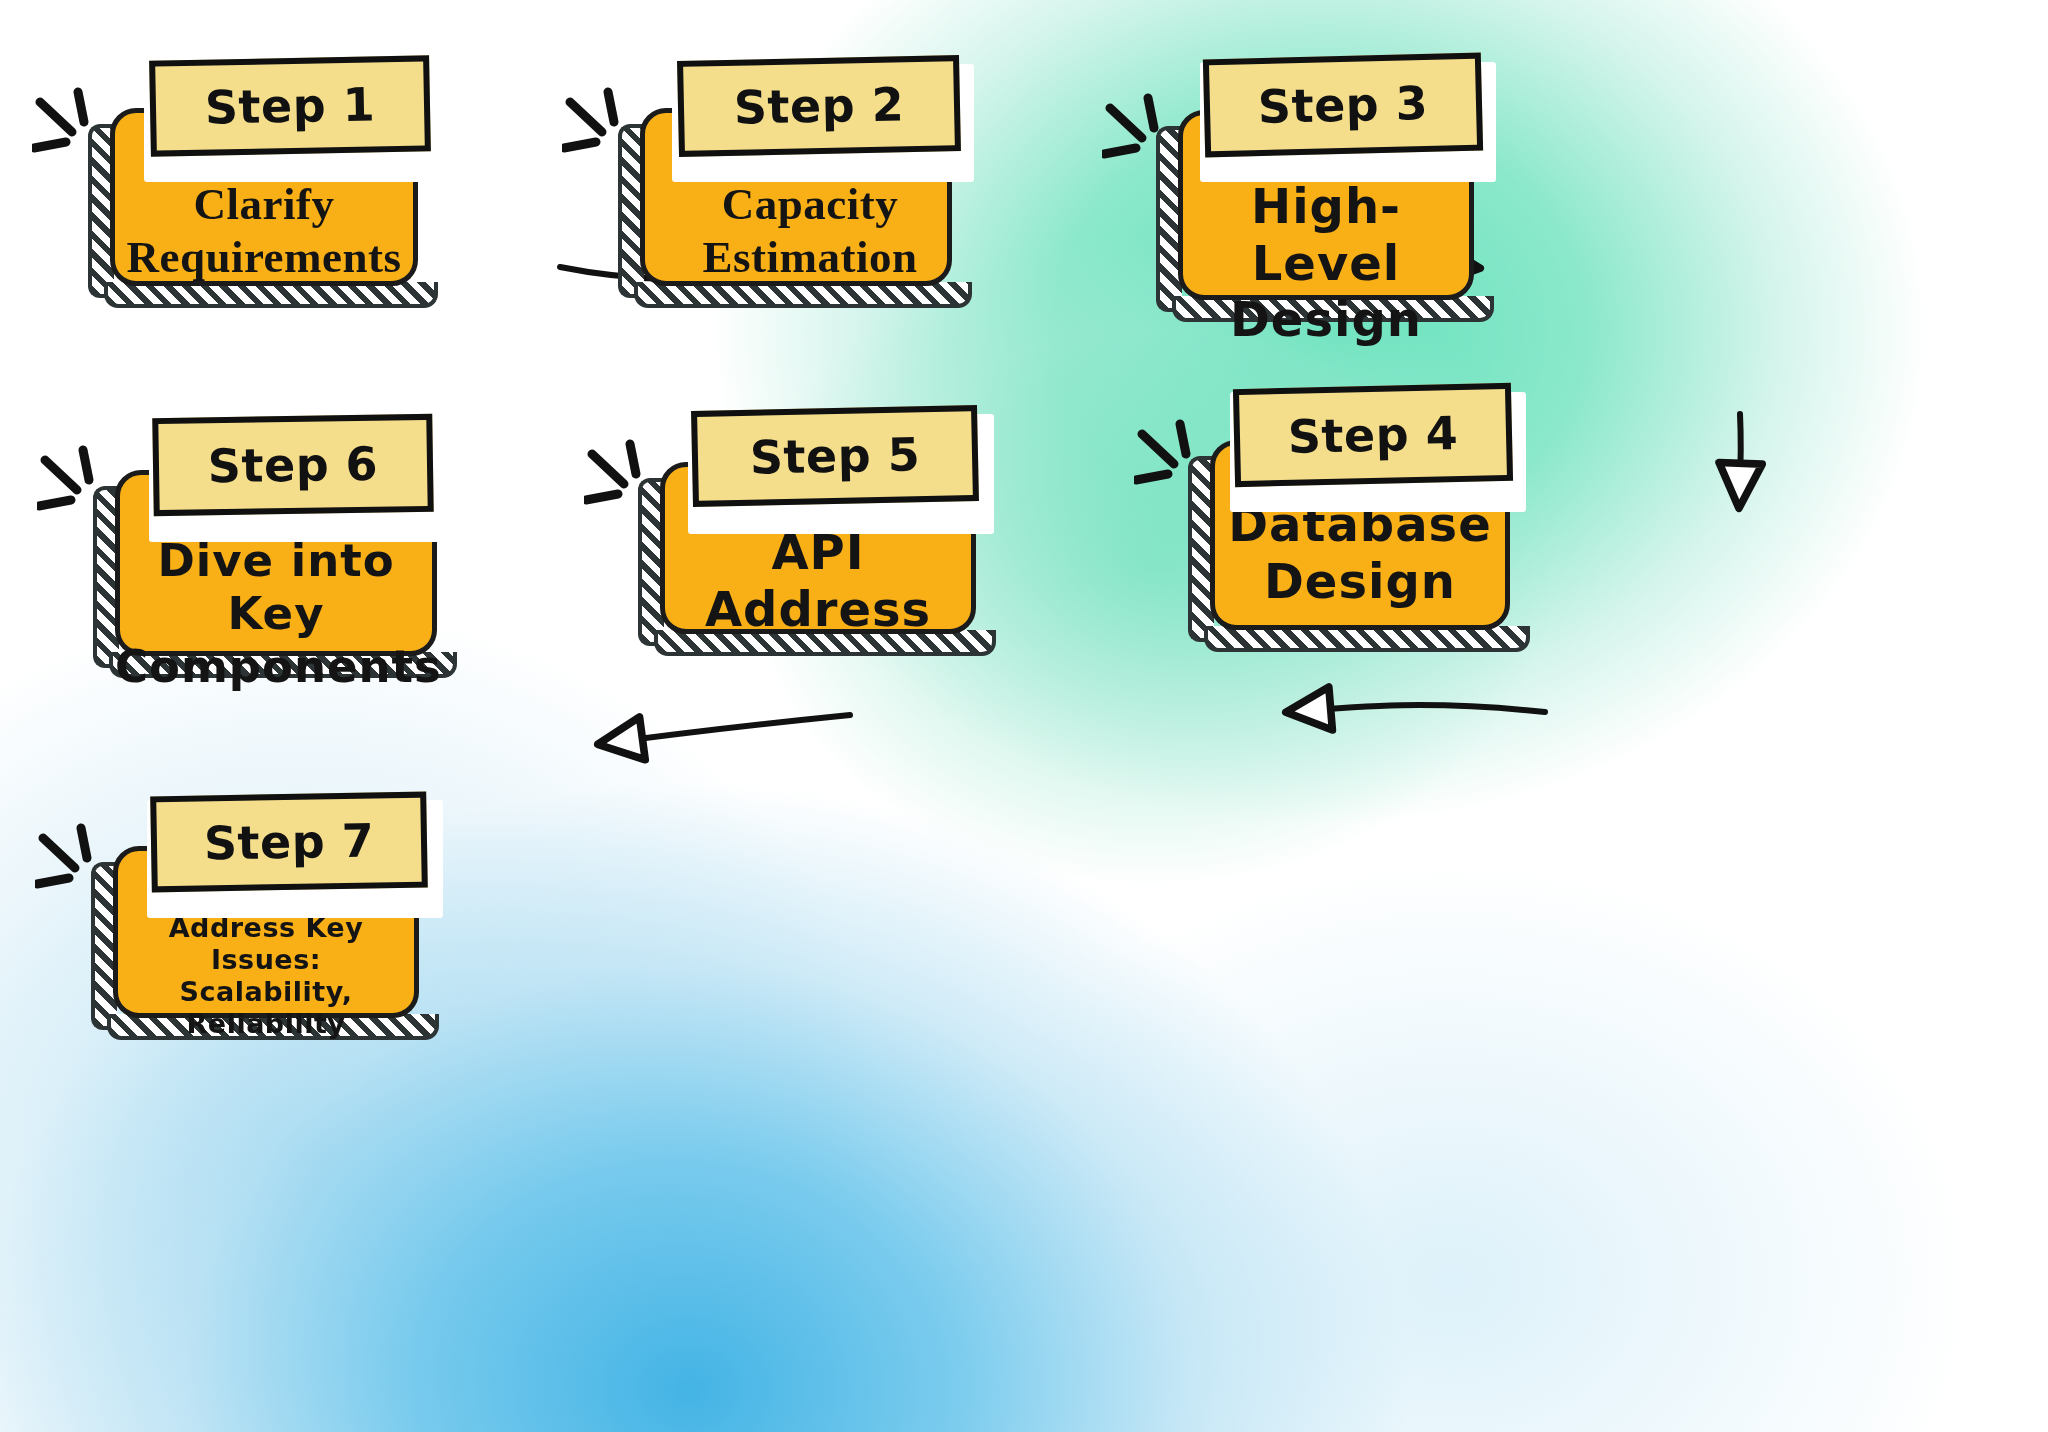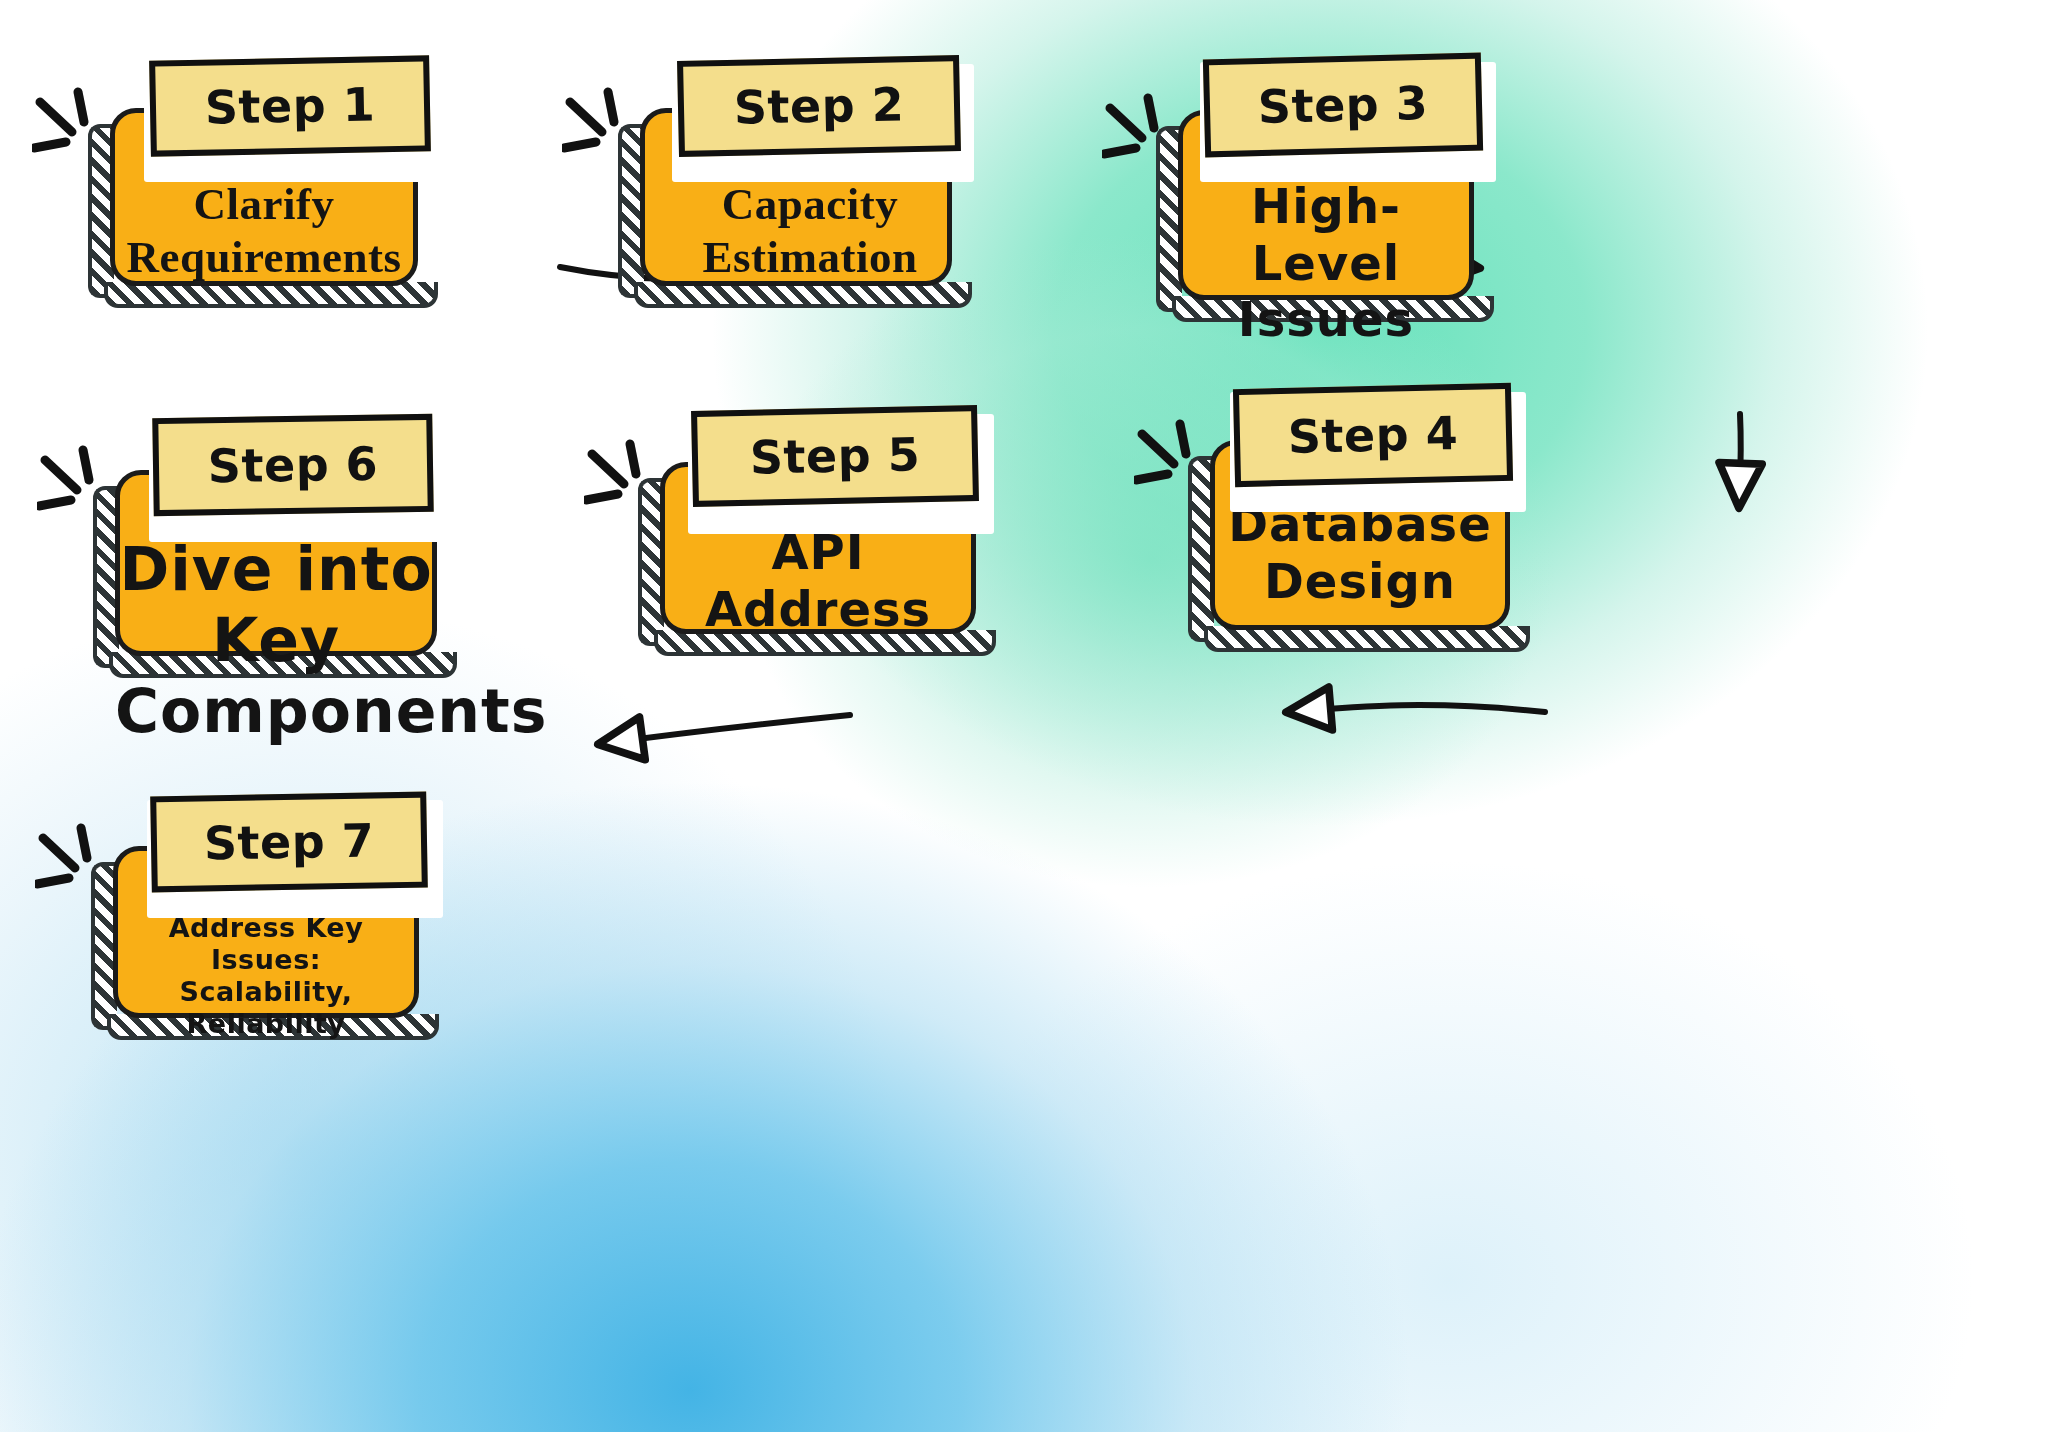--- a/index.html
+++ b/index.html
@@ -223,21 +223,21 @@
     <path d="M8 16 L40 46" stroke="#111" stroke-width="9" stroke-linecap="round"></path>
     <path d="M46 6 L52 36" stroke="#111" stroke-width="9" stroke-linecap="round"></path>
     <path d="M2 62 L34 56" stroke="#111" stroke-width="9" stroke-linecap="round"></path>
   </svg>
   <div class="hatch hatch-left" style="height:calc(100% - 4px);"></div>
   <div class="hatch hatch-bottom" style="bottom:-22px;width:calc(100% + 26px);"></div>
   <div class="card"></div>
   <div class="tab-paper" style="left:22px;top:-48px;width:296px;height:120px;"></div>
   <div class="tab" style="left:26px;top:-54px;width:278px;height:98px;transform:rotate(-1.4deg);">Step 3</div>
   <div class="body-text hand-body" style="top:68px;">High-Level
-Issues</div>
+Design</div>
 </div>
 
 <div class="node" id="node4">
   <svg class="sparks" style="left:-76px;top:-22px;width:90px;height:90px;" viewBox="0 0 90 90">
     <path d="M8 16 L40 46" stroke="#111" stroke-width="9" stroke-linecap="round"></path>
     <path d="M46 6 L52 36" stroke="#111" stroke-width="9" stroke-linecap="round"></path>
     <path d="M2 62 L34 56" stroke="#111" stroke-width="9" stroke-linecap="round"></path>
   </svg>
   <div class="hatch hatch-left" style="height:calc(100% - 4px);"></div>
   <div class="hatch hatch-bottom" style="bottom:-22px;width:calc(100% + 26px);"></div>
@@ -267,21 +267,21 @@
   <svg class="sparks" style="left:-78px;top:-26px;width:90px;height:90px;" viewBox="0 0 90 90">
     <path d="M8 16 L40 46" stroke="#111" stroke-width="9" stroke-linecap="round"></path>
     <path d="M46 6 L52 36" stroke="#111" stroke-width="9" stroke-linecap="round"></path>
     <path d="M2 62 L34 56" stroke="#111" stroke-width="9" stroke-linecap="round"></path>
   </svg>
   <div class="hatch hatch-left" style="height:calc(100% - 4px);"></div>
   <div class="hatch hatch-bottom" style="bottom:-22px;width:calc(100% + 26px);"></div>
   <div class="card"></div>
   <div class="tab-paper" style="left:34px;top:-48px;width:300px;height:120px;"></div>
   <div class="tab" style="left:38px;top:-54px;width:280px;height:98px;transform:rotate(-0.9deg);">Step 6</div>
-  <div class="body-text hand-body" style="top:64px;font-size:60px;">Dive into
+  <div class="body-text hand-body" style="top:64px;font-size:45px;">Dive into
 Key Components</div>
 </div>
 
 <div class="node" id="node7">
   <svg class="sparks" style="left:-78px;top:-24px;width:90px;height:90px;" viewBox="0 0 90 90">
     <path d="M8 16 L40 46" stroke="#111" stroke-width="9" stroke-linecap="round"></path>
     <path d="M46 6 L52 36" stroke="#111" stroke-width="9" stroke-linecap="round"></path>
     <path d="M2 62 L34 56" stroke="#111" stroke-width="9" stroke-linecap="round"></path>
   </svg>
   <div class="hatch hatch-left" style="height:calc(100% - 4px);"></div>

